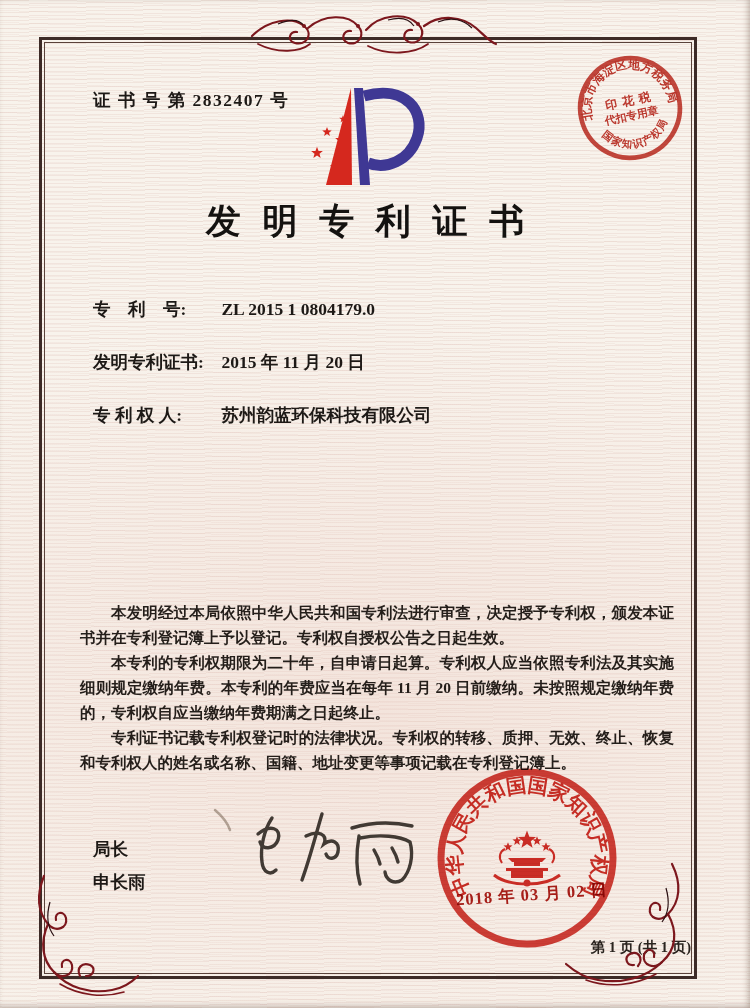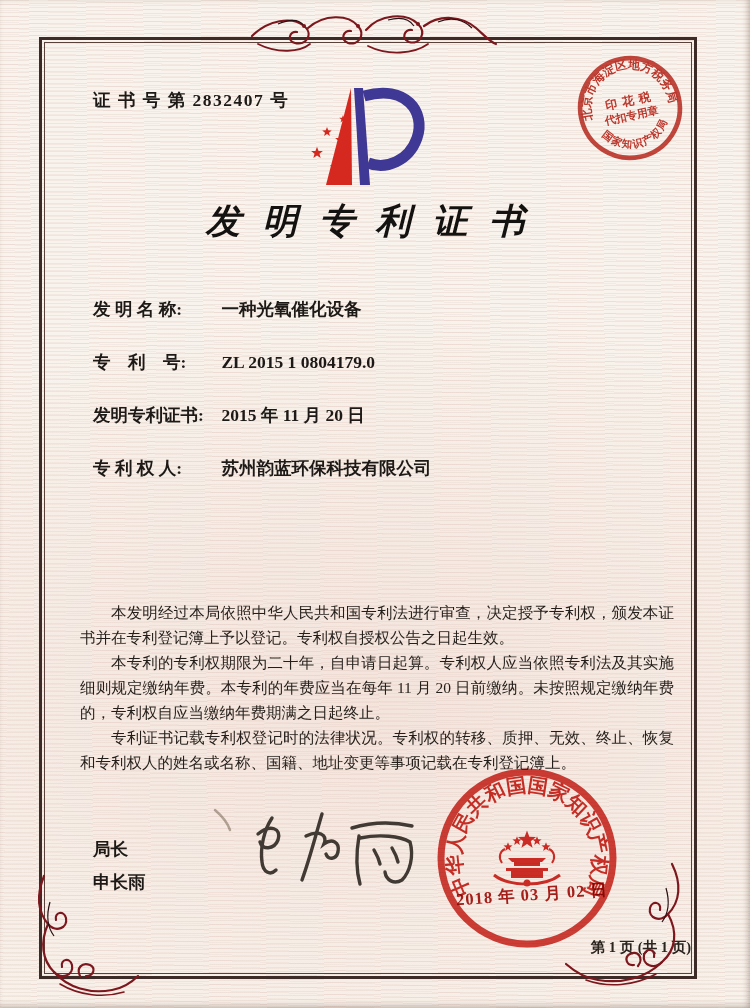--- a/index.html
+++ b/index.html
@@ -11,27 +11,27 @@
       radial-gradient(ellipse 120% 55% at 50% 70%, rgba(235,203,193,0.38), rgba(235,203,193,0) 72%),
       repeating-linear-gradient(179deg, rgba(203,151,141,0.16) 0px, rgba(203,151,141,0.16) 1px, rgba(255,255,255,0) 1px, rgba(255,255,255,0) 4px),
       repeating-linear-gradient(182deg, rgba(203,151,141,0.10) 0px, rgba(203,151,141,0.10) 1px, rgba(255,255,255,0) 1px, rgba(255,255,255,0) 6px);
     box-shadow:inset -4px 0 6px -2px rgba(110,85,75,.35), inset 0 -5px 6px -3px rgba(110,85,75,.30);
   }
   .frame{position:absolute;left:39px;top:37px;width:652px;height:936px;border:3px solid #3d2b27;}
   .frame-inner{position:absolute;inset:2px;border:1px solid #5a423a;}
   .abs{position:absolute;}
   .cert-number{left:93px;top:88px;font-size:17.5px;font-weight:700;letter-spacing:1.5px;color:#1d1916;}
   .title{left:39px;top:198px;width:652px;text-align:center;font-size:35px;font-weight:700;
-         letter-spacing:.62em;padding-left:.62em;box-sizing:border-box;color:#141210;font-style:italic;}
+         letter-spacing:.62em;padding-left:.62em;box-sizing:border-box;color:#141210;}
   .fields{left:93px;top:297px;width:560px;}
   .field-row{height:53px;font-size:17.5px;white-space:nowrap;}
   .field-label{display:inline-block;min-width:118px;font-weight:700;color:#1d1916;}
   .field-value{font-weight:600;color:#1d1916;margin-left:6px;}
   .paras{left:80px;top:600px;width:594px;font-size:15.5px;line-height:25px;text-align:justify;color:#241e1a;}
-  .paras p{margin:0;text-indent:2em;font-weight:400;}
+  .paras p{margin:0;text-indent:2em;font-weight:700;}
   .signer{left:93px;top:833px;font-size:17.5px;font-weight:700;color:#1d1916;line-height:33px;}
   .footer{left:39px;top:938px;width:652px;text-align:right;font-size:14.5px;font-weight:600;color:#2a241f;}
   .seal-date{left:437px;top:884px;width:190px;text-align:center;font-size:16.5px;font-weight:700;
              color:#ae211c;transform:rotate(-4deg);letter-spacing:1px;mix-blend-mode:multiply;z-index:6;}
   .blend{mix-blend-mode:multiply;}
   svg{display:block;}
   .stamp-wrap{left:576px;top:54px;transform:rotate(-12deg);z-index:5;}
   .seal-wrap{left:429px;top:760px;z-index:5;}
   .sig-wrap{left:160px;top:800px;z-index:4;}
   .orn{z-index:7;}
@@ -104,24 +104,20 @@
     </g>
     <g fill="#3f3894">
       <polygon points="64,6 73,6 80,103 70,103"></polygon>
     </g>
     <path d="M74,14 C116,2 136,30 127,56 C119,79 96,88 78,81" fill="none" stroke="#3f3894" stroke-width="11"></path>
   </svg>
 
   <div class="abs title">发明专利证书</div>
 
   <div class="abs fields">
-    <div class="field-row">
-      <span class="field-label">发 明 名 称:</span>
-      <span class="field-value">一种光氧催化设备</span>
-    </div>
     <div class="field-row">
       <span class="field-label">专　利　号:</span>
       <span class="field-value">ZL 2015 1 0804179.0</span>
     </div>
     <div class="field-row">
       <span class="field-label">发明专利证书:</span>
       <span class="field-value">2015 年 11 月 20 日</span>
     </div>
     <div class="field-row">
       <span class="field-label">专 利 权 人:</span>

